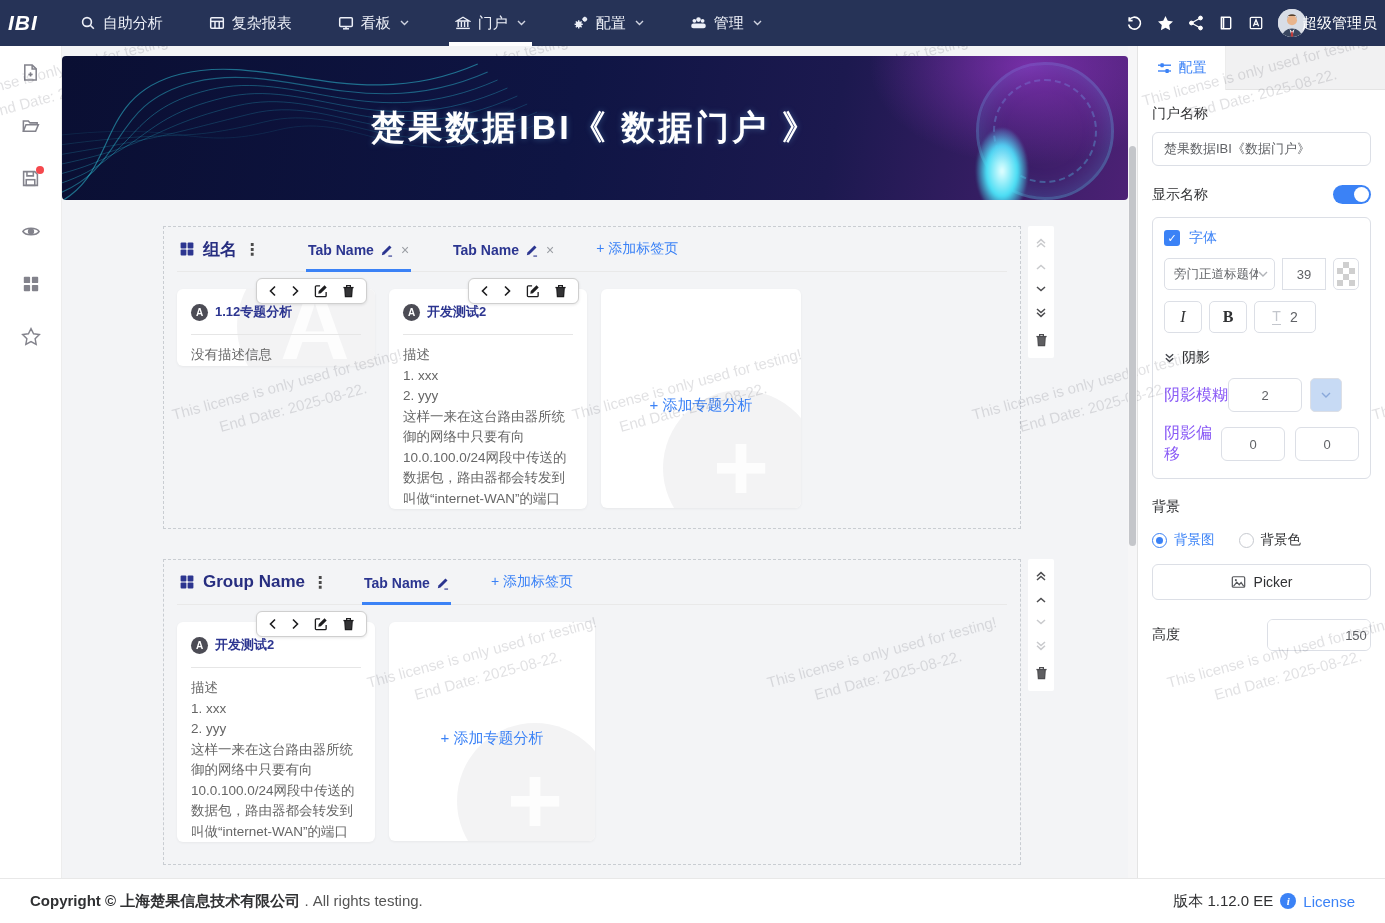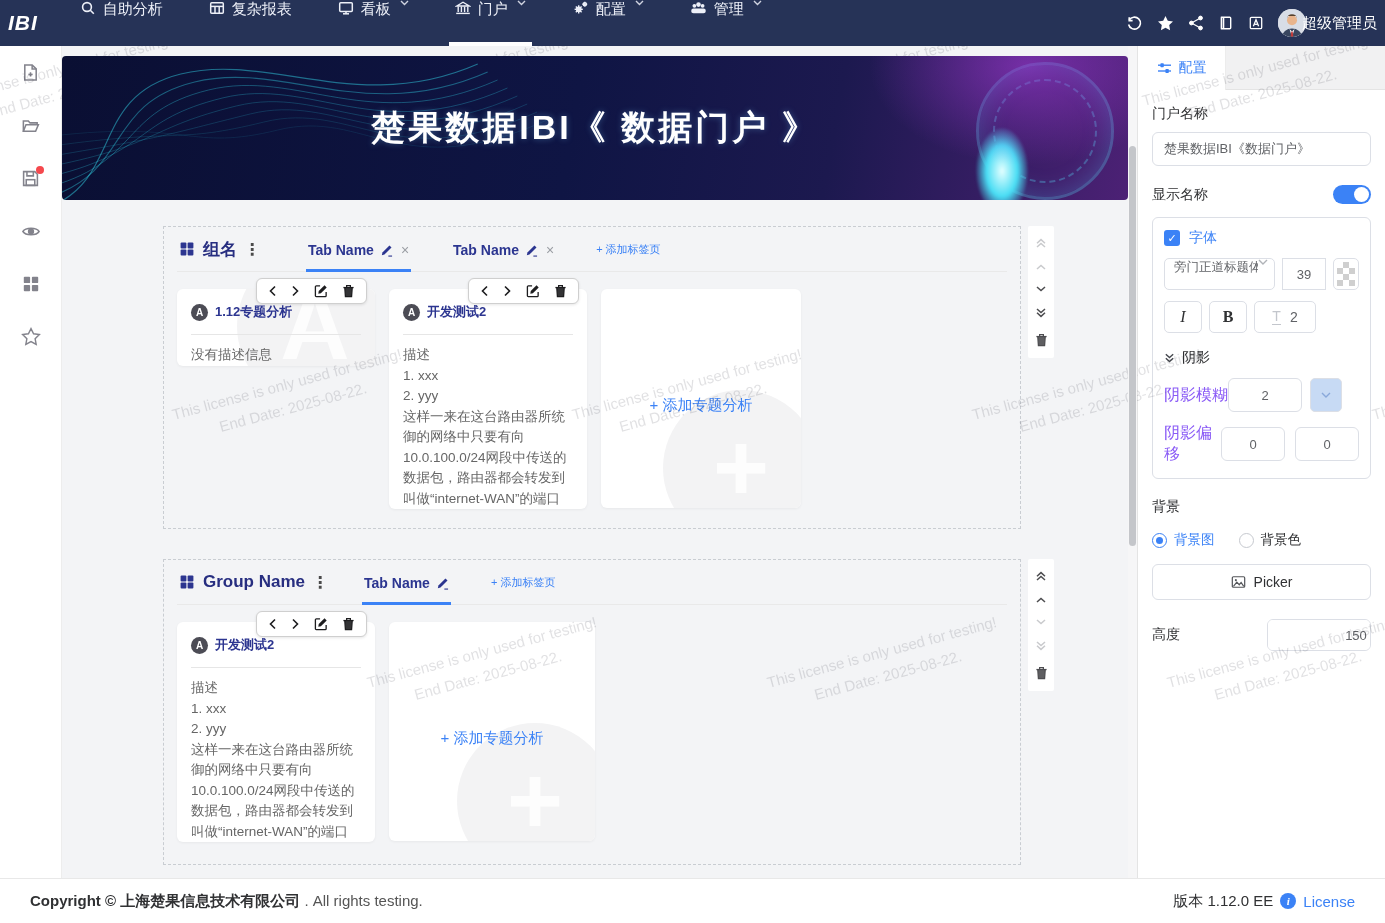--- a/index.html
+++ b/index.html
@@ -4,21 +4,21 @@
 <style>
   *{margin:0;padding:0;box-sizing:border-box}
   html,body{width:1385px;height:923px;overflow:hidden;background:#fff;
     font-family:"Liberation Sans","DejaVu Sans",sans-serif;color:#303133}
   body{position:relative}
   svg{display:block}
 
   
   .topbar{height:46px;background:#263357;display:flex;align-items:center;padding:0 8px;position:relative;z-index:20}
   .logo{color:#fff;font-size:21px;font-weight:bold;font-style:italic;letter-spacing:1px;margin-right:42px}
-  .nav-item{display:flex;align-items:flex-start;gap:7px;color:#edf0f8;font-size:15px;height:46px;margin-right:46px;position:relative;cursor:pointer;white-space:nowrap}
+  .nav-item{display:flex;align-items:center;gap:7px;color:#edf0f8;font-size:15px;height:46px;margin-right:46px;position:relative;cursor:pointer;white-space:nowrap}
   .nav-item .chev{margin-left:2px;opacity:.85}
   .nav-item.active::after{content:"";position:absolute;left:-6px;right:-6px;bottom:0;height:4px;background:#fff}
   .topbar-right{margin-left:auto;display:flex;align-items:center;gap:14px}
   .tb-ico{color:#fff;display:flex;align-items:center;cursor:pointer}
   .avatar{width:28px;height:28px;border-radius:50%;overflow:hidden;background:#dfe3ea;flex:0 0 auto}
   .username{color:#fff;font-size:15px;margin-left:-18px;white-space:nowrap}
 
   
   .body{display:flex;height:832px}
   .sidebar{width:62px;background:#fff;border-right:1px solid #ededed;display:flex;flex-direction:column;align-items:center;padding-top:17px;gap:34px}
@@ -47,21 +47,21 @@
   .group-head{display:flex;align-items:center;border-bottom:1px solid #e9e9e9;padding:0 2px}
   .g-icon{color:#2c3590;margin-right:8px;display:flex}
   .g-name{font-size:17px;font-weight:bold;color:#272e80;white-space:nowrap}
   .g-dots{font-size:16px;font-weight:bold;color:#4a4a4a;margin-left:7px;cursor:pointer}
   .g-tabs{display:flex;align-items:center;margin-left:46px}
   .g-tab{display:flex;align-items:center;gap:6px;color:#2b3590;font-size:14px;font-weight:bold;
     padding:15px 2px 11px;border-bottom:3px solid transparent;margin-bottom:-1px;margin-right:40px;cursor:pointer}
   .g-tab.active{border-bottom-color:#3b82f6}
   .g-tab .pen{color:#2b3590;display:flex}
   .g-tab .x{color:#9a9da3;font-size:14px;font-weight:normal;margin-left:2px}
-  .add-link{color:#3b82f6;font-size:11px;cursor:pointer;white-space:nowrap}
+  .add-link{color:#3b82f6;font-size:14px;cursor:pointer;white-space:nowrap}
   .cards{display:flex;gap:14px;margin-top:17px;height:219px}
   .card{width:198px;background:#fff;border-radius:6px;position:relative;padding:14px 14px 0;
     box-shadow:0 1px 3px rgba(0,0,0,.05);overflow:hidden}
   .card-title-row{display:flex;align-items:center;gap:7px;position:relative;z-index:1}
   .logo-circle{width:17px;height:17px;border-radius:50%;background:#4c4c55;color:#fff;font-size:10px;font-weight:bold;
     display:flex;align-items:center;justify-content:center;flex:0 0 auto}
   .card-title{font-size:13px;font-weight:bold;color:#2c3590;white-space:nowrap;overflow:hidden}
   .card-divider{height:1px;background:#e6e6e6;margin:13px 0 10px;position:relative;z-index:1}
   .card-body{font-size:13.5px;color:#666;line-height:20.5px;white-space:pre-line;position:relative;z-index:1}
   .bigmark{position:absolute;right:-18px;bottom:-38px;width:156px;height:156px;border-radius:50%;background:#f3f3f4;
@@ -92,21 +92,21 @@
     margin-top:9px;outline:none;background:#fff;font-family:inherit}
   .toggle-row{display:flex;align-items:center;justify-content:space-between;margin-top:19px}
   .toggle{width:38px;height:19px;border-radius:10px;background:#3b82f6;position:relative;cursor:pointer}
   .toggle .knob{position:absolute;top:2px;right:2px;width:15px;height:15px;border-radius:50%;background:#fff}
   .font-box{border:1px solid #dcdfe6;border-radius:6px;padding:11px 11px 13px;margin-top:13px}
   .check-row{display:flex;align-items:center;gap:9px}
   .checkbox{width:16px;height:16px;border-radius:3px;background:#3b82f6;color:#fff;font-size:11px;display:flex;
     align-items:center;justify-content:center;cursor:pointer}
   .check-row .p-label{color:#3b82f6}
   .font-row{display:flex;gap:7px;margin-top:11px}
-  .f-select{width:118px;height:32px;border:1px solid #dcdfe6;border-radius:5px;display:flex;
+  .f-select{width:118px;height:32px;border:1px solid #dcdfe6;border-radius:5px;display:flex;align-items:center;
     padding:0 6px 0 9px;font-size:12.5px;color:#606266;cursor:pointer}
   .f-select .val{flex:1;white-space:nowrap;overflow:hidden;width:84px}
   .f-select .chev{color:#b0b3b8;display:flex}
   .f-num{width:44px;height:32px;border:1px solid #dcdfe6;border-radius:0;text-align:center;font-size:13px;color:#606266;outline:none;font-family:inherit}
   .swatch{width:32px;height:32px;border:1px solid #dcdfe6;border-radius:5px;padding:3px;cursor:pointer}
   .swatch .checker{width:100%;height:100%;
     background-image:linear-gradient(45deg,#cfcfcf 25%,transparent 25%,transparent 75%,#cfcfcf 75%),
                      linear-gradient(45deg,#cfcfcf 25%,#fff 25%,#fff 75%,#cfcfcf 75%);
     background-size:12px 12px;background-position:0 0,6px 6px}
   .s-btn{height:32px;border:1px solid #dcdfe6;border-radius:5px;background:#fff;display:flex;align-items:center;

